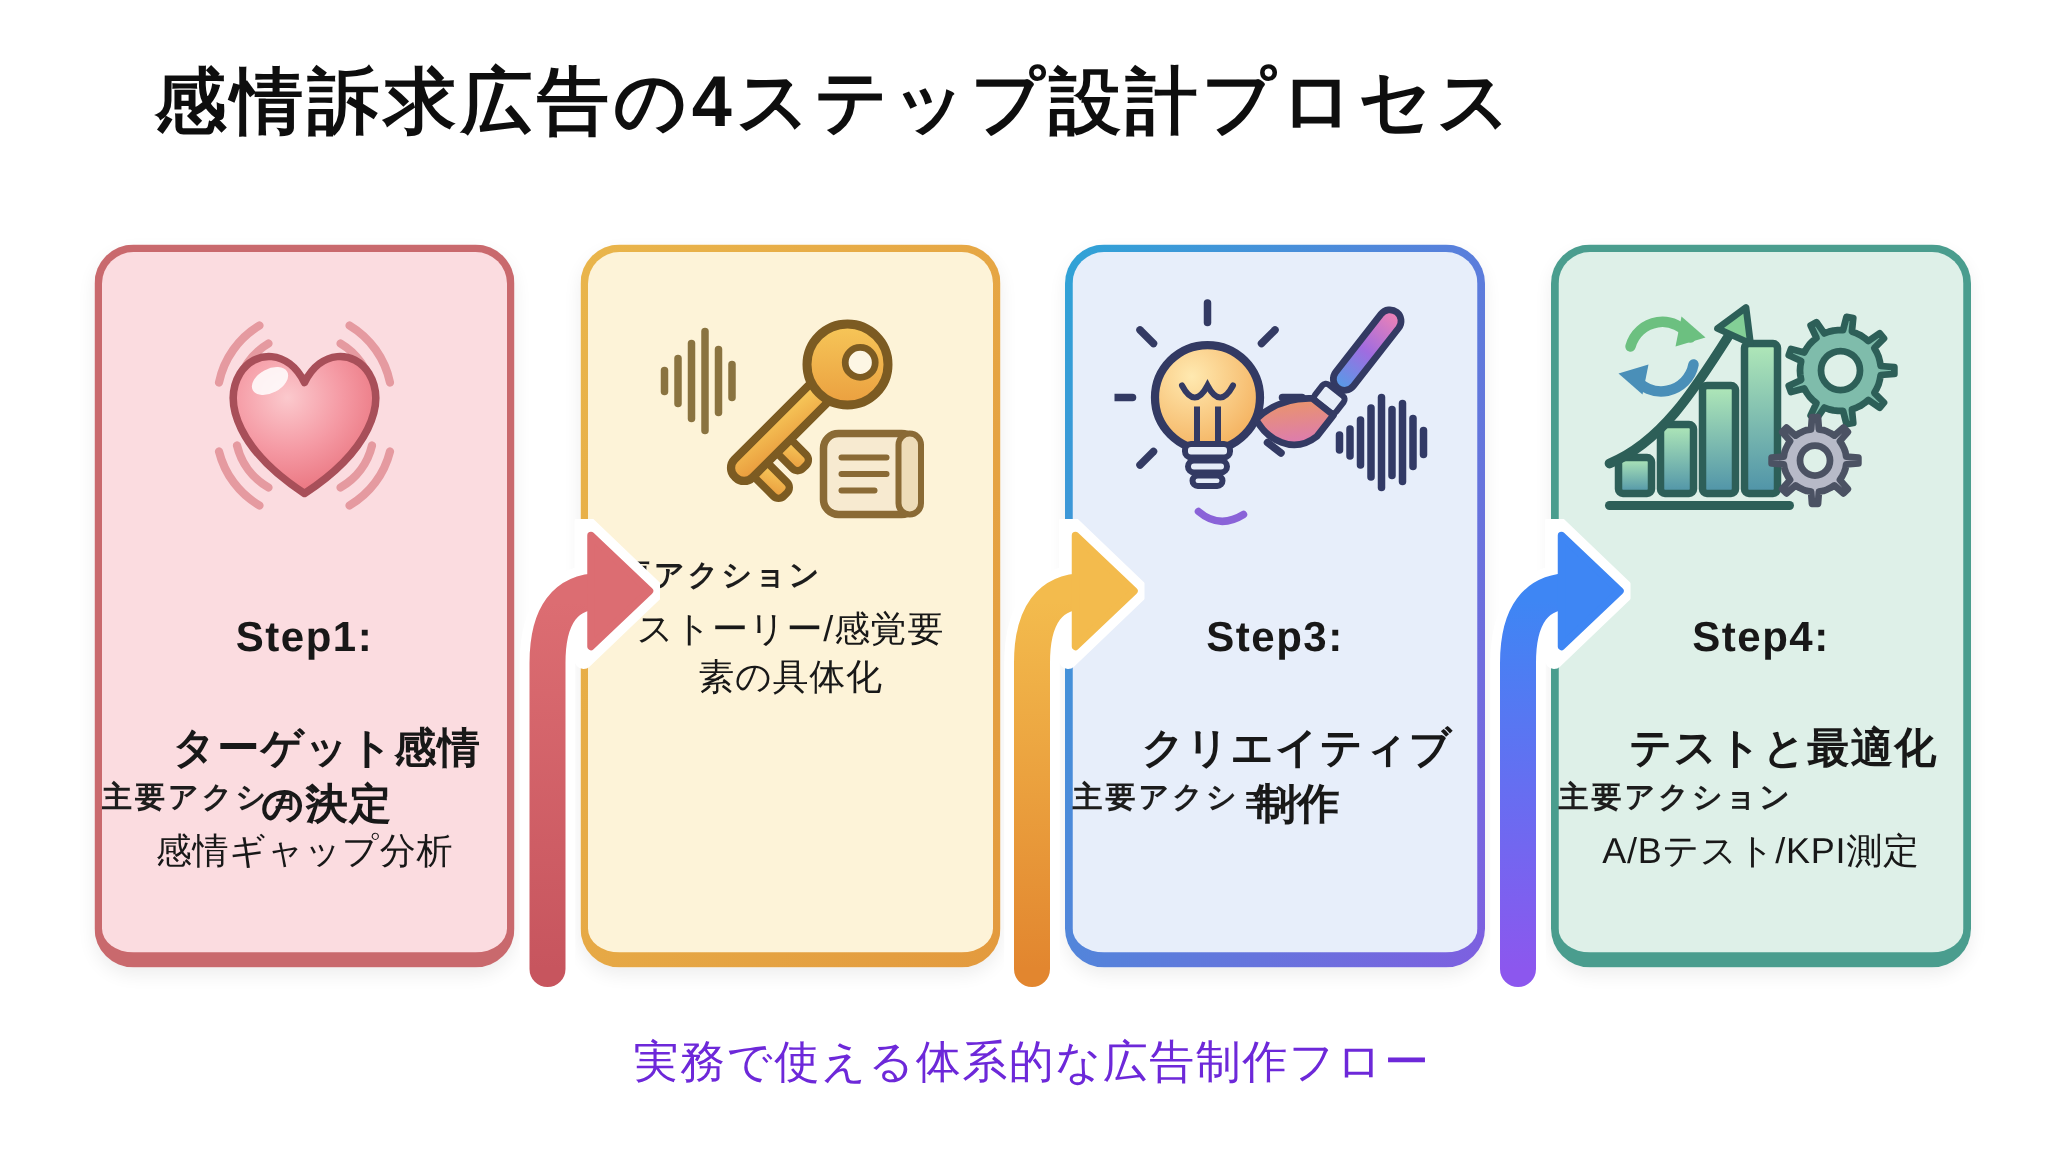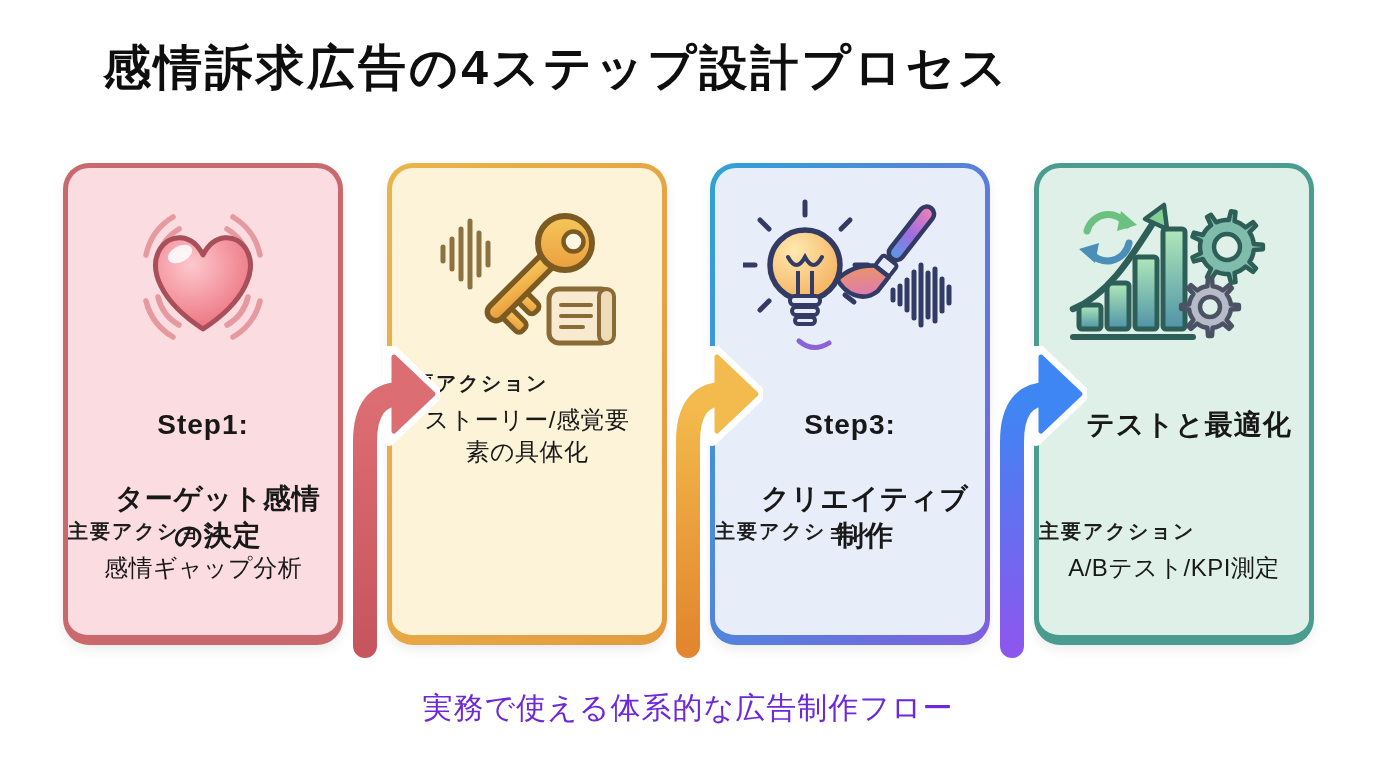--- a/index.html
+++ b/index.html
@@ -203,20 +203,21 @@
         <polygon fill="#7fbcab" stroke="#2d5f58" stroke-width="4.5" stroke-linejoin="round" points="186.8,47.0 195.9,47.7 195.9,52.3 186.8,53.0 186.2,56.3 185.4,59.2 184.2,62.0 182.5,64.9 182.5,64.9 189.0,71.4 186.1,74.8 178.6,69.6 176.0,71.7 173.5,73.4 170.8,74.7 167.6,75.9 167.6,75.9 168.5,85.0 164.0,85.8 161.7,76.9 158.3,76.9 155.3,76.6 152.4,75.9 149.2,74.7 149.2,74.7 144.0,82.2 140.1,80.0 144.0,71.7 141.4,69.6 139.3,67.4 137.5,64.9 135.8,62.0 135.8,62.0 127.0,64.4 125.5,60.2 133.8,56.3 133.2,53.0 133.0,50.0 133.2,47.0 133.8,43.7 133.8,43.7 125.5,39.8 127.0,35.6 135.8,38.0 137.5,35.1 139.3,32.6 141.4,30.4 144.0,28.3 144.0,28.3 140.1,20.0 144.0,17.8 149.2,25.3 152.4,24.1 155.3,23.4 158.3,23.1 161.7,23.1 161.7,23.1 164.0,14.2 168.5,15.0 167.6,24.1 170.8,25.3 173.5,26.6 176.0,28.3 178.6,30.4 178.6,30.4 186.1,25.2 189.0,28.6 182.5,35.1 184.2,38.0 185.4,40.8 186.2,43.7 186.8,47.0"></polygon>
         <circle cx="160" cy="50" r="13" fill="#def0e8" stroke="#2d5f58" stroke-width="4.5"></circle>
       </g>
       <g>
         <polygon fill="#b7bac8" stroke="#4b5263" stroke-width="4.5" stroke-linejoin="round" points="163.8,107.4 171.9,108.0 171.9,112.0 163.8,112.6 163.3,115.5 162.4,118.0 161.2,120.4 159.6,122.9 159.6,122.9 164.9,129.0 162.0,131.9 155.9,126.6 153.4,128.2 151.0,129.4 148.5,130.3 145.6,130.8 145.6,130.8 145.0,138.9 141.0,138.9 140.4,130.8 137.5,130.3 135.0,129.4 132.6,128.2 130.1,126.6 130.1,126.6 124.0,131.9 121.1,129.0 126.4,122.9 124.8,120.4 123.6,118.0 122.7,115.5 122.2,112.6 122.2,112.6 114.1,112.0 114.1,108.0 122.2,107.4 122.7,104.5 123.6,102.0 124.8,99.6 126.4,97.1 126.4,97.1 121.1,91.0 124.0,88.1 130.1,93.4 132.6,91.8 135.0,90.6 137.5,89.7 140.4,89.2 140.4,89.2 141.0,81.1 145.0,81.1 145.6,89.2 148.5,89.7 151.0,90.6 153.4,91.8 155.9,93.4 155.9,93.4 162.0,88.1 164.9,91.0 159.6,97.1 161.2,99.6 162.4,102.0 163.3,104.5 163.8,107.4"></polygon>
         <circle cx="143" cy="110" r="10" fill="#def0e8" stroke="#4b5263" stroke-width="4.5"></circle>
       </g>
     </svg>
   </div>
   <div class="heading">
+    <span class="step-label">Step4:</span>
     <span class="card-title">テストと最適化</span>
   </div>
   <div class="action-label">主要アクション</div>
   <div class="action-text">A/Bテスト/KPI測定</div>
 </div>
 
 <svg class="flow-arrow" style="left:315px" viewBox="0 0 125 312">
   <defs>
     <linearGradient id="ag0" gradientUnits="userSpaceOnUse" x1="50" y1="300" x2="50" y2="55">
       <stop offset="0" stop-color="#c7555e"></stop>

